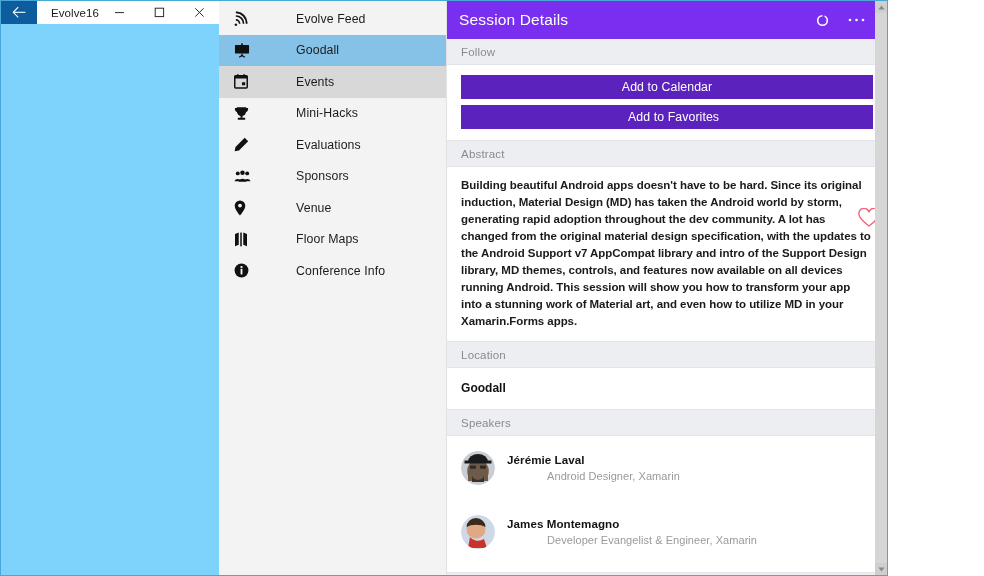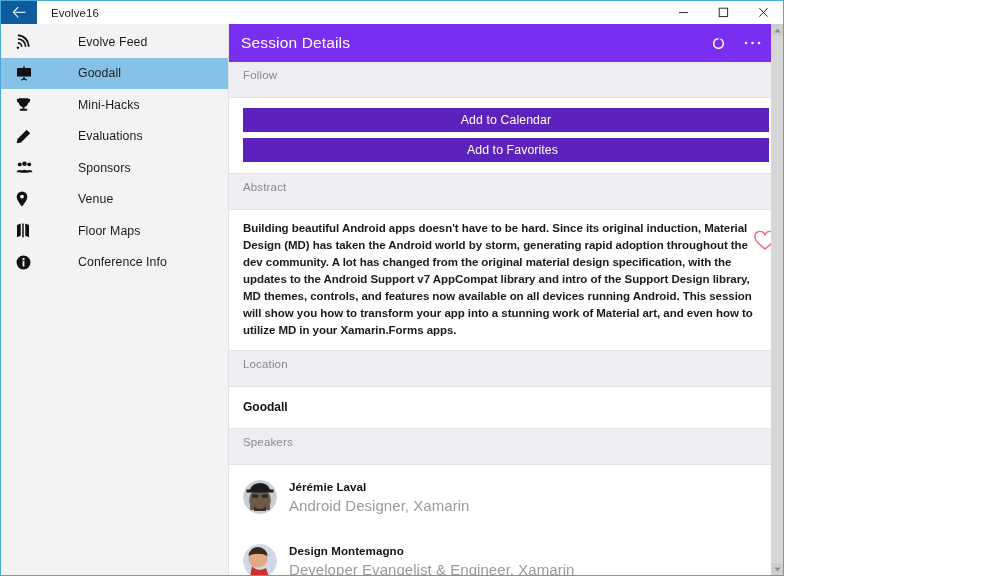--- a/index.html
+++ b/index.html
@@ -3,24 +3,24 @@
 <meta charset="utf-8">
 <style>
   * { box-sizing: border-box; margin: 0; padding: 0; }
   html, body {
     width: 984px; height: 576px;
     font-family: "Liberation Sans", sans-serif;
     background: #ffffff;
     overflow: hidden;
   }
   .window {
-    width: 784px; height: 576px;
+    width: 888px; height: 576px;
     border: 1px solid #49a8d8;
-    background: #fde047;
-    display: flex; flex-direction: column;
+    background: #7dd3fc;
+    display: flex; flex-direction: row;
     position: relative;
   }
 
   
   .titlebar {
     height: 23px; min-height: 23px;
     display: flex; align-items: stretch;
     background: #ffffff;
     border-bottom: 0;
   }
@@ -113,21 +113,21 @@
   }
   .session-time {
     font-size: 11px; color: #efe4ff;
     margin-top: 10px; letter-spacing: .1px;
   }
 
   .scroll-area { flex: 1; overflow: hidden; position: relative; }
 
   .section-head {
     background: #eceef2;
-    padding: 7px 0 16px 14px;
+    padding: 7px 0 6px 14px;
     font-size: 11.5px; color: #8a8a8f;
     letter-spacing: .15px;
   }
   .card {
     background: #ffffff;
     border-top: 1px solid #e4e4e8;
     border-bottom: 1px solid #e4e4e8;
     padding: 10px 14px 11px 14px;
   }
 
@@ -162,22 +162,22 @@
     width: 34px; height: 34px; min-width: 34px;
     border-radius: 50%;
     margin-right: 12px;
     overflow: hidden; position: relative;
   }
   .sp-name {
     font-size: 11.6px; font-weight: bold;
     color: #141414; letter-spacing: .05px;
   }
   .sp-role {
-    font-size: 15px; color: #9a9a9e;
-    margin-top: 4px; letter-spacing: .05px;
+    font-size: 11px; color: #9a9a9e;
+    margin-top: 4px; letter-spacing: .05px; margin-left: 40px;
   }
 
   
   .heart-float {
     position: absolute;
     right: 7px; top: 207px;
     width: 22px; height: 22px;
     z-index: 6;
   }
   .heart-float svg { display: block; }
@@ -251,20 +251,32 @@
           <svg width="16" height="15" viewBox="0 0 17 16">
             <rect x="1" y="2.2" width="15" height="9" rx="0.6" fill="#111"></rect>
             <path d="M8.5 11.2 V14.4" stroke="#111" stroke-width="1.3"></path>
             <path d="M5.5 15.2 L8.5 13.4 L11.5 15.2" stroke="#111" stroke-width="1.3" fill="none"></path>
             <rect x="7.6" y="0.4" width="1.8" height="2" fill="#111"></rect>
           </svg>
         </span>
         <span class="nav-label">Goodall</span>
       </div>
 
+      <div class="nav-item hover">
+        <span class="nav-icon">
+          <svg width="14" height="15" viewBox="0 0 15 16">
+            <rect x="0.8" y="1.8" width="13.4" height="13.2" rx="1" fill="none" stroke="#111" stroke-width="1.6"></rect>
+            <rect x="0.8" y="1.8" width="13.4" height="3" fill="#111"></rect>
+            <rect x="3.3" y="0.2" width="1.7" height="3" fill="#111"></rect>
+            <rect x="10" y="0.2" width="1.7" height="3" fill="#111"></rect>
+            <rect x="8.6" y="8.8" width="3.4" height="3.2" fill="#111"></rect>
+          </svg>
+        </span>
+        <span class="nav-label">Events</span>
+      </div>
 
       <div class="nav-item">
         <span class="nav-icon">
           <svg width="15" height="15" viewBox="0 0 16 16">
             <path d="M3 1.4 h10 v4.3 a5 5 0 0 1 -10 0z" fill="#111"></path>
             <path d="M3.2 2.2 H1 v1.6 a3 3 0 0 0 2.6 2.8z" fill="#111"></path>
             <path d="M12.8 2.2 H15 v1.6 a3 3 0 0 1 -2.6 2.8z" fill="#111"></path>
             <rect x="6.9" y="9.6" width="2.2" height="3" fill="#111"></rect>
             <rect x="4" y="12.4" width="8" height="2.2" rx="0.5" fill="#111"></rect>
           </svg>
@@ -395,21 +407,21 @@
             <div class="avatar">
               <svg width="34" height="34" viewBox="0 0 34 34">
                 <circle cx="17" cy="17" r="17" fill="#cfd8e6"></circle>
                 <path d="M0 22 a17 17 0 0 0 34 0 v12 H0z" fill="#c8342c"></path>
                 <circle cx="15" cy="14" r="9.5" fill="#e0a883"></circle>
                 <path d="M5.5 12 a9.5 9 0 0 1 19 0 a12 6 0 0 0 -19 0z" fill="#3a2a1e"></path>
                 <path d="M9 22 a9 7 0 0 0 14 2 l3 9 H7z" fill="#c8342c"></path>
               </svg>
             </div>
             <div>
-              <div class="sp-name">Design Montemagno</div>
+              <div class="sp-name">James Montemagno</div>
               <div class="sp-role">Developer Evangelist &amp; Engineer, Xamarin</div>
             </div>
           </div>
 
         </div>
 
       </div>
 
       <div class="heart-float">
         <svg width="22" height="20" viewBox="0 0 22 20">

